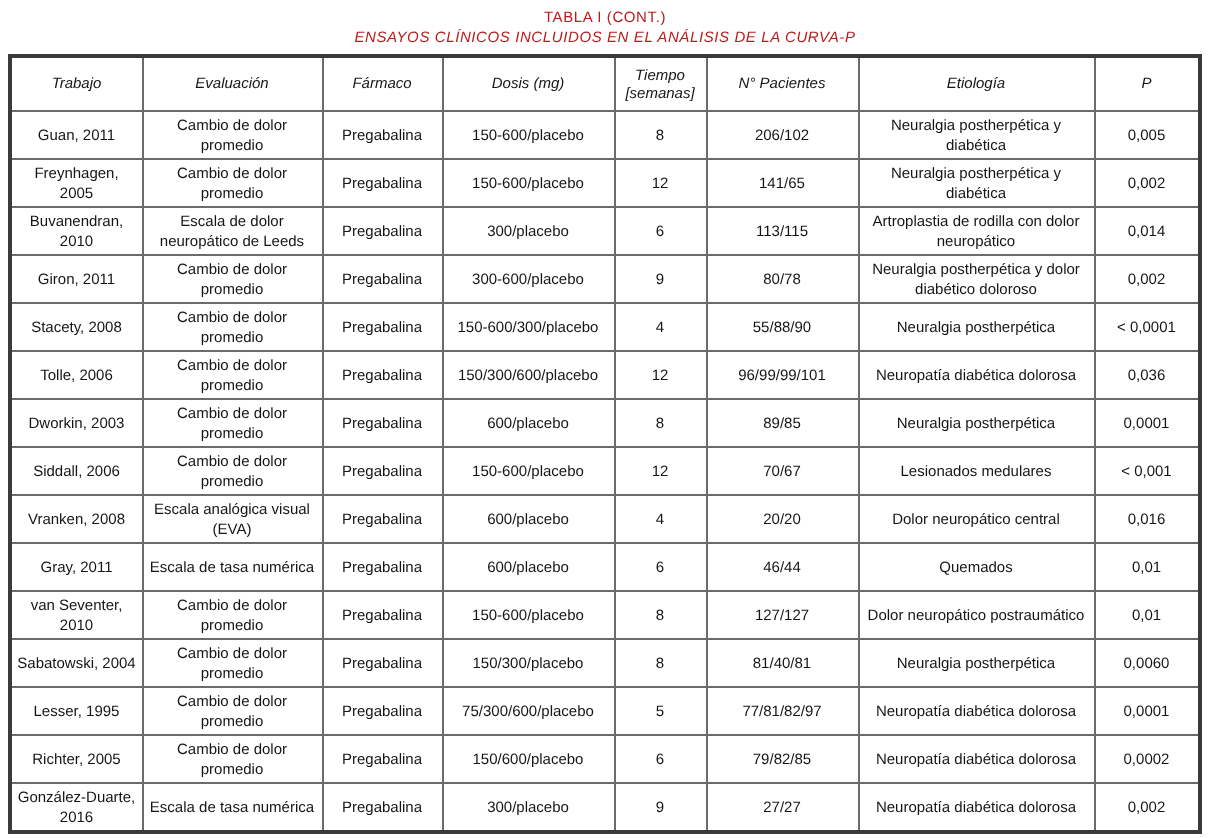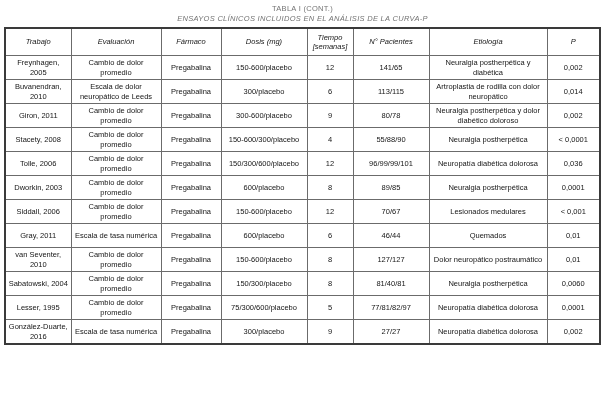--- a/index.html
+++ b/index.html
@@ -10,21 +10,21 @@
   }
   .page {
     width: 605px;
     height: 419px;
     box-sizing: border-box;
     padding: 4px 4px 0 4px;
     background: #ffffff;
   }
   .title-block {
     text-align: center;
-    color: #737373;
+    color: #b91c1c;
     letter-spacing: 0.3px;
   }
   .table-title {
     font-size: 7.5px;
     line-height: 10px;
   }
   .table-subtitle {
     font-size: 7.5px;
     line-height: 10px;
     font-style: italic;
@@ -93,20 +93,30 @@
           <th>Fármaco</th>
           <th>Dosis (mg)</th>
           <th>Tiempo [semanas]</th>
           <th>N° Pacientes</th>
           <th>Etiología</th>
           <th>P</th>
         </tr>
     </thead>
     <tbody>
         <tr>
+          <td>Guan, 2011</td>
+          <td>Cambio de dolor promedio</td>
+          <td>Pregabalina</td>
+          <td>150-600/placebo</td>
+          <td>8</td>
+          <td>206/102</td>
+          <td>Neuralgia postherpética y diabética</td>
+          <td>0,005</td>
+        </tr>
+        <tr>
           <td>Freynhagen, 2005</td>
           <td>Cambio de dolor promedio</td>
           <td>Pregabalina</td>
           <td>150-600/placebo</td>
           <td>12</td>
           <td>141/65</td>
           <td>Neuralgia postherpética y diabética</td>
           <td>0,002</td>
         </tr>
         <tr>
@@ -163,20 +173,30 @@
           <td>Siddall, 2006</td>
           <td>Cambio de dolor promedio</td>
           <td>Pregabalina</td>
           <td>150-600/placebo</td>
           <td>12</td>
           <td>70/67</td>
           <td>Lesionados medulares</td>
           <td>&lt; 0,001</td>
         </tr>
         <tr>
+          <td>Vranken, 2008</td>
+          <td>Escala analógica visual (EVA)</td>
+          <td>Pregabalina</td>
+          <td>600/placebo</td>
+          <td>4</td>
+          <td>20/20</td>
+          <td>Dolor neuropático central</td>
+          <td>0,016</td>
+        </tr>
+        <tr>
           <td>Gray, 2011</td>
           <td>Escala de tasa numérica</td>
           <td>Pregabalina</td>
           <td>600/placebo</td>
           <td>6</td>
           <td>46/44</td>
           <td>Quemados</td>
           <td>0,01</td>
         </tr>
         <tr>
@@ -203,20 +223,30 @@
           <td>Lesser, 1995</td>
           <td>Cambio de dolor promedio</td>
           <td>Pregabalina</td>
           <td>75/300/600/placebo</td>
           <td>5</td>
           <td>77/81/82/97</td>
           <td>Neuropatía diabética dolorosa</td>
           <td>0,0001</td>
         </tr>
         <tr>
+          <td>Richter, 2005</td>
+          <td>Cambio de dolor promedio</td>
+          <td>Pregabalina</td>
+          <td>150/600/placebo</td>
+          <td>6</td>
+          <td>79/82/85</td>
+          <td>Neuropatía diabética dolorosa</td>
+          <td>0,0002</td>
+        </tr>
+        <tr>
           <td>González-Duarte, 2016</td>
           <td>Escala de tasa numérica</td>
           <td>Pregabalina</td>
           <td>300/placebo</td>
           <td>9</td>
           <td>27/27</td>
           <td>Neuropatía diabética dolorosa</td>
           <td>0,002</td>
         </tr>
       </tbody>

